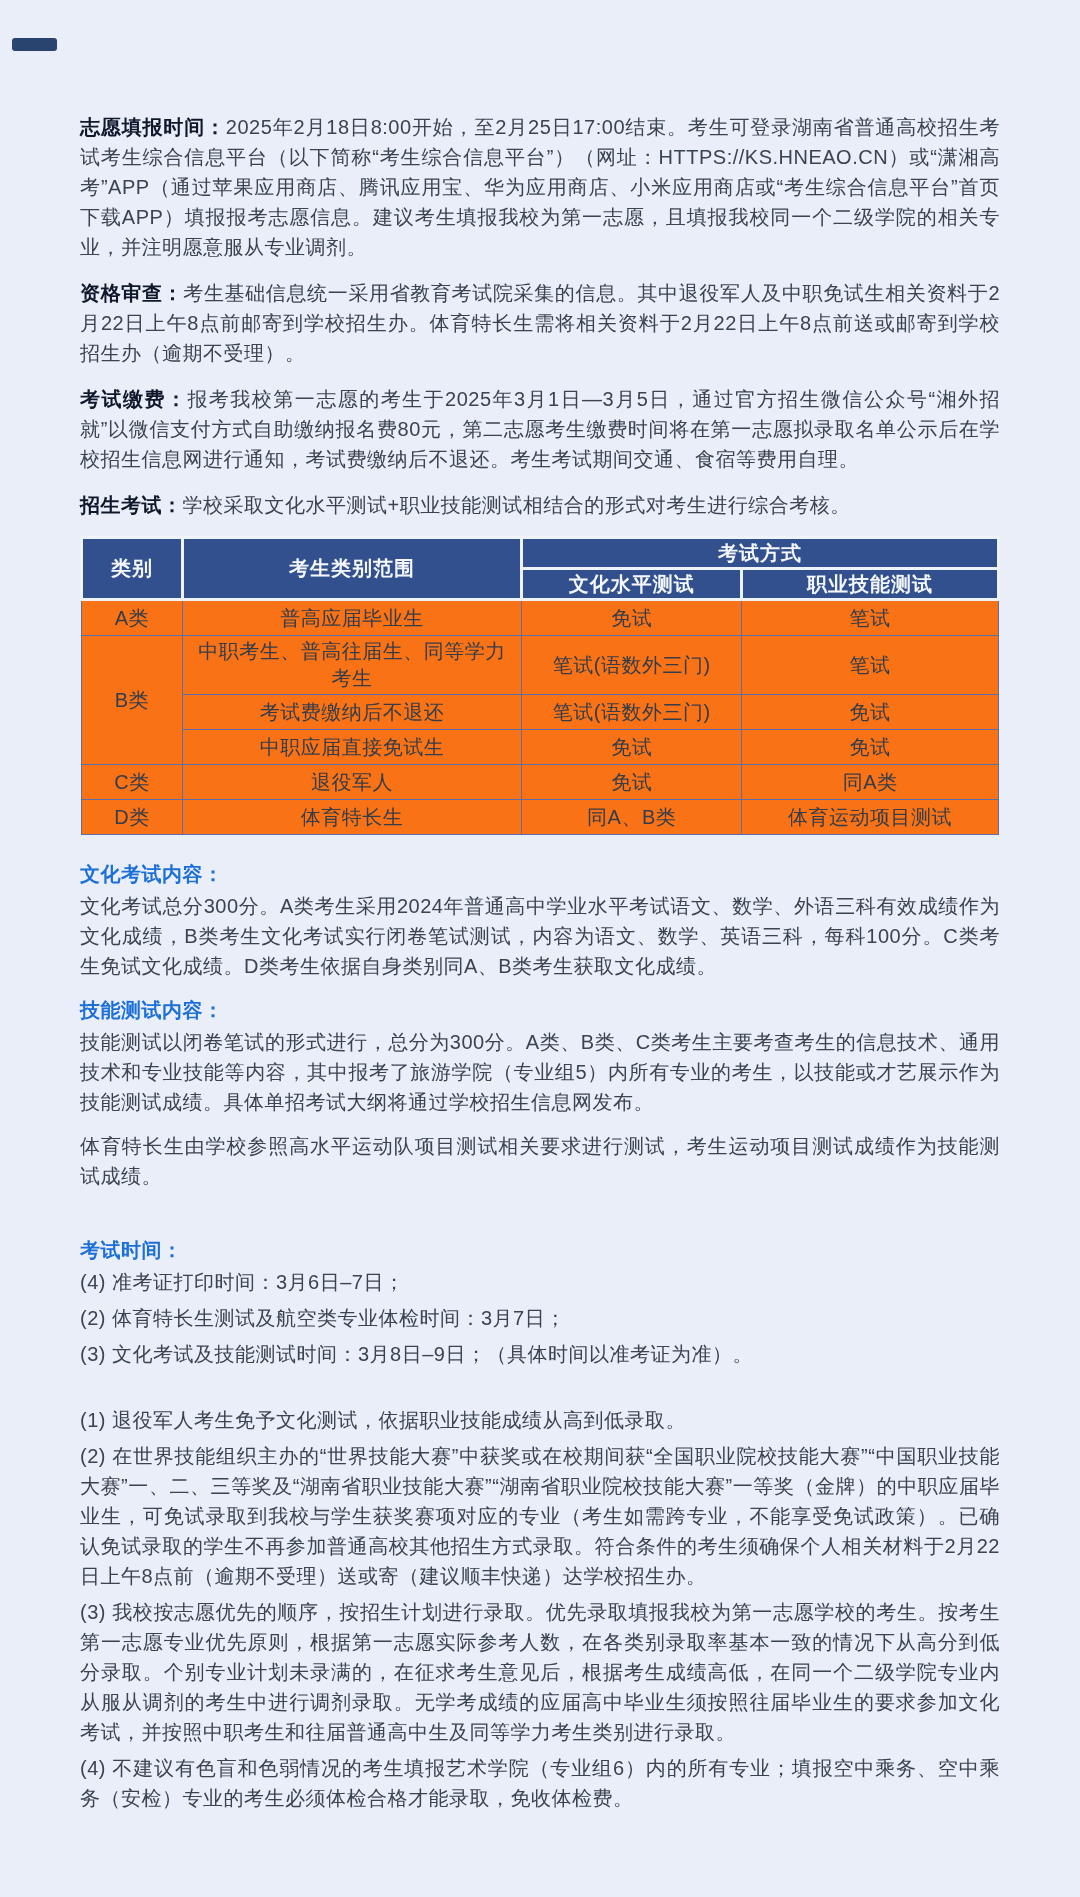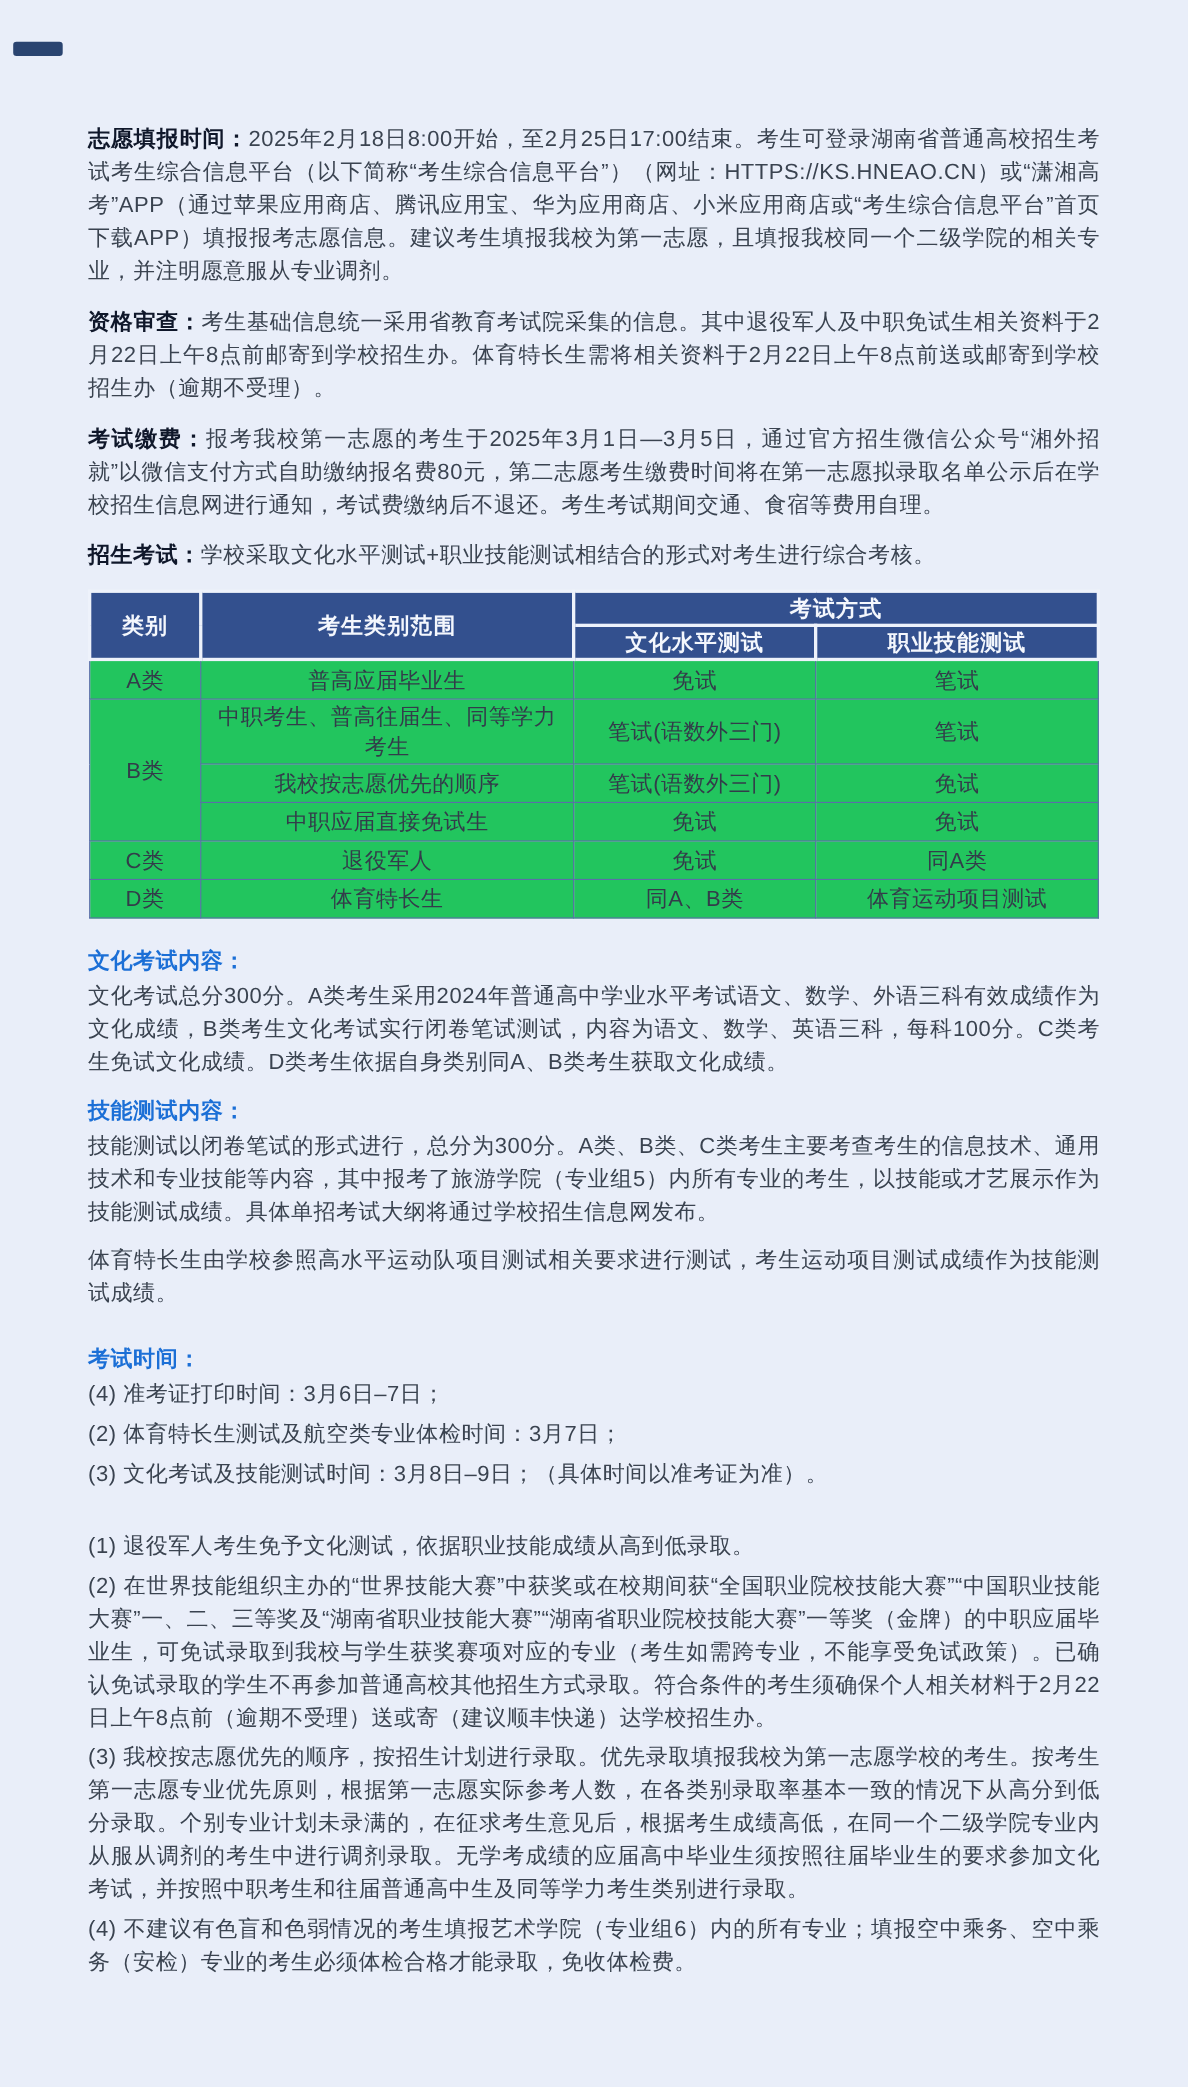--- a/index.html
+++ b/index.html
@@ -16,37 +16,37 @@
   .para{
     margin:0 0 16px 0;font-size:20px;line-height:30px;
     text-align:justify;color:#3a4350;letter-spacing:0.5px;
   }
   .lbl{color:#0f172a;font-weight:bold;}
   .sec-h{
     color:#1b6fd6;font-weight:bold;font-size:20px;line-height:30px;
     margin:0 0 2px 0;letter-spacing:0.5px;font-family:Liberation Serif, serif;
   }
   .sec{margin-top:14px;}
-  .sec.schedule{margin-top:30px;}
+  .sec.schedule{margin-top:44px;}
   .sec.admission{margin-top:36px;}
   .list-item{
     font-size:20px;line-height:30px;color:#3a4350;text-align:justify;
     letter-spacing:0.5px;margin:0 0 6px 0;
   }
   table.exam-table{
     width:100%;border-collapse:collapse;table-layout:fixed;
     margin:6px 0 24px 0;
   }
   .exam-table th{
     background:#33508e;color:#f4f7fd;font-weight:bold;font-size:20px;
     border:3px solid #eef2fb;padding:0 4px;height:28px;text-align:center;
     letter-spacing:1px;
   }
   .exam-table td{
-    border:1px solid #5a6fa8;background:#22c55e;font-size:20px;
+    border:1px solid #5a6fa8;background:#f97316;font-size:20px;
     color:#333c4a;text-align:center;padding:2px 6px;height:30px;
     letter-spacing:0.5px;
   }
 </style>
 </head>
 <body>
 
 <div class="corner-mark"></div>
 
 <div class="content">
@@ -92,21 +92,21 @@
         <td>免试</td>
         <td>笔试</td>
       </tr>
       <tr>
         <td rowspan="3">B类</td>
         <td style="height:50px">中职考生、普高往届生、同等学力考生</td>
         <td>笔试(语数外三门)</td>
         <td>笔试</td>
       </tr>
       <tr>
-        <td>我校按志愿优先的顺序</td>
+        <td>考试费缴纳后不退还</td>
         <td>笔试(语数外三门)</td>
         <td>免试</td>
       </tr>
       <tr>
         <td>中职应届直接免试生</td>
         <td>免试</td>
         <td>免试</td>
       </tr>
       <tr>
         <td>C类</td>

